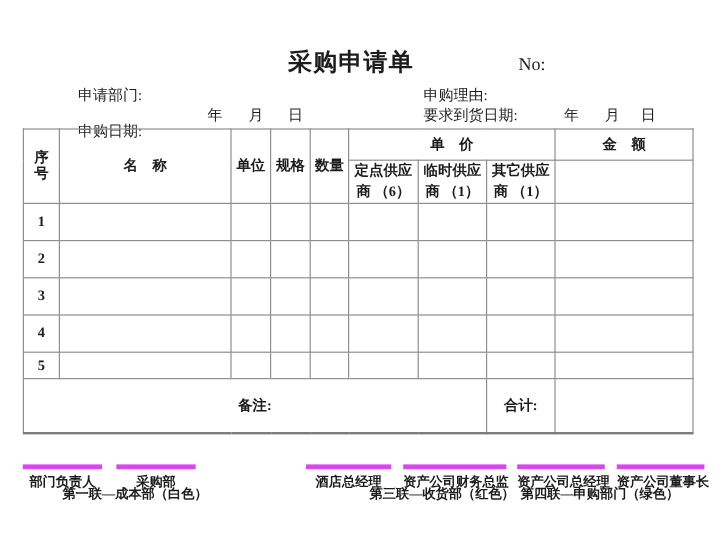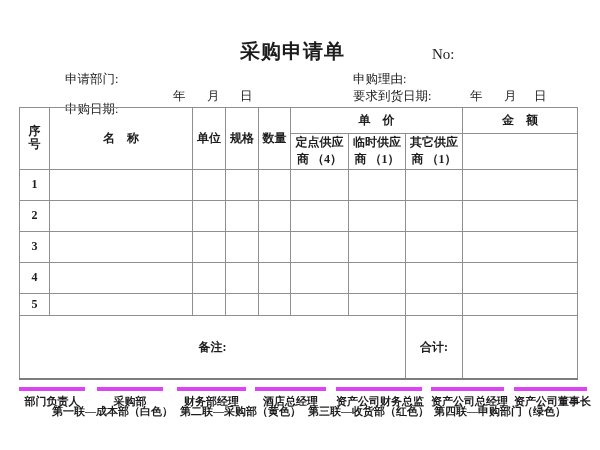--- a/index.html
+++ b/index.html
@@ -32,21 +32,21 @@
   }
   table.items th,table.items td{
     border:1px solid #8f8f8f;padding:0;font-weight:bold;font-size:12px;
     text-align:center;vertical-align:middle;color:#1c1c1c;
     font-family:"Liberation Serif","DejaVu Serif",serif;overflow:hidden;
   }
   tr.h1{height:26px;}
   tr.h2{height:32px;}
   tr.r{height:31px;}
   tr.r5{height:22px;}
-  tr.foot{height:64px;}
+  tr.foot{height:46px;}
   .pre{white-space:pre-line;line-height:1.15;}
   th.sub{font-size:10.5px;line-height:1.45;font-weight:bold;}
   td.num{font-size:12px;font-weight:normal;}
   td.remarks{text-align:left;vertical-align:top;padding:4px 0 0 10px;font-size:12.5px;}
   td.total{font-size:12.5px;}
 
   .sig{
     top:387px;border-top:4px solid #d946ef;text-align:center;
     font-size:11px;font-weight:bold;padding-top:3px;white-space:nowrap;font-family:Liberation Serif, serif;
   }
@@ -100,21 +100,21 @@
 号</th>
         <th rowspan="2">名　称</th>
         <th rowspan="2">单位</th>
         <th rowspan="2">规格</th>
         <th rowspan="2">数量</th>
         <th colspan="3">单　价</th>
         <th>金　额</th>
       </tr>
       <tr class="h2">
         <th class="pre sub">定点供应
-商 （4）</th>
+商 （6）</th>
         <th class="pre sub">临时供应
 商 （1）</th>
         <th class="pre sub">其它供应
 商 （1）</th>
         <th></th>
       </tr>
       <tr class="r">
         <td class="num">1</td>
         <td></td>
           <td></td>
@@ -172,24 +172,22 @@
       <tr class="foot">
         <td colspan="7" class="remarks"><span>备注:</span></td>
         <td class="total">合计:</td>
         <td></td>
       </tr>
     </tbody>
   </table>
 
   <span class="abs sig sig1">部门负责人</span>
   <span class="abs sig sig2">采购部</span>
-  <span class="abs sig sig3">财务部经理</span>
   <span class="abs sig sig5">资产公司财务总监</span>
   <span class="abs sig sig4">酒店总经理</span>
   <span class="abs sig sig7">资产公司董事长</span>
   <span class="abs sig sig6">资产公司总经理</span>
 
   <span class="abs copy copy1">第一联—成本部（白色）</span>
-  <span class="abs copy copy2">第二联—采购部（黄色）</span>
   <span class="abs copy copy3">第三联—收货部（红色）</span>
   <span class="abs copy copy4">第四联—申购部门（绿色）</span>
 
 </div>
 
 </body></html>

